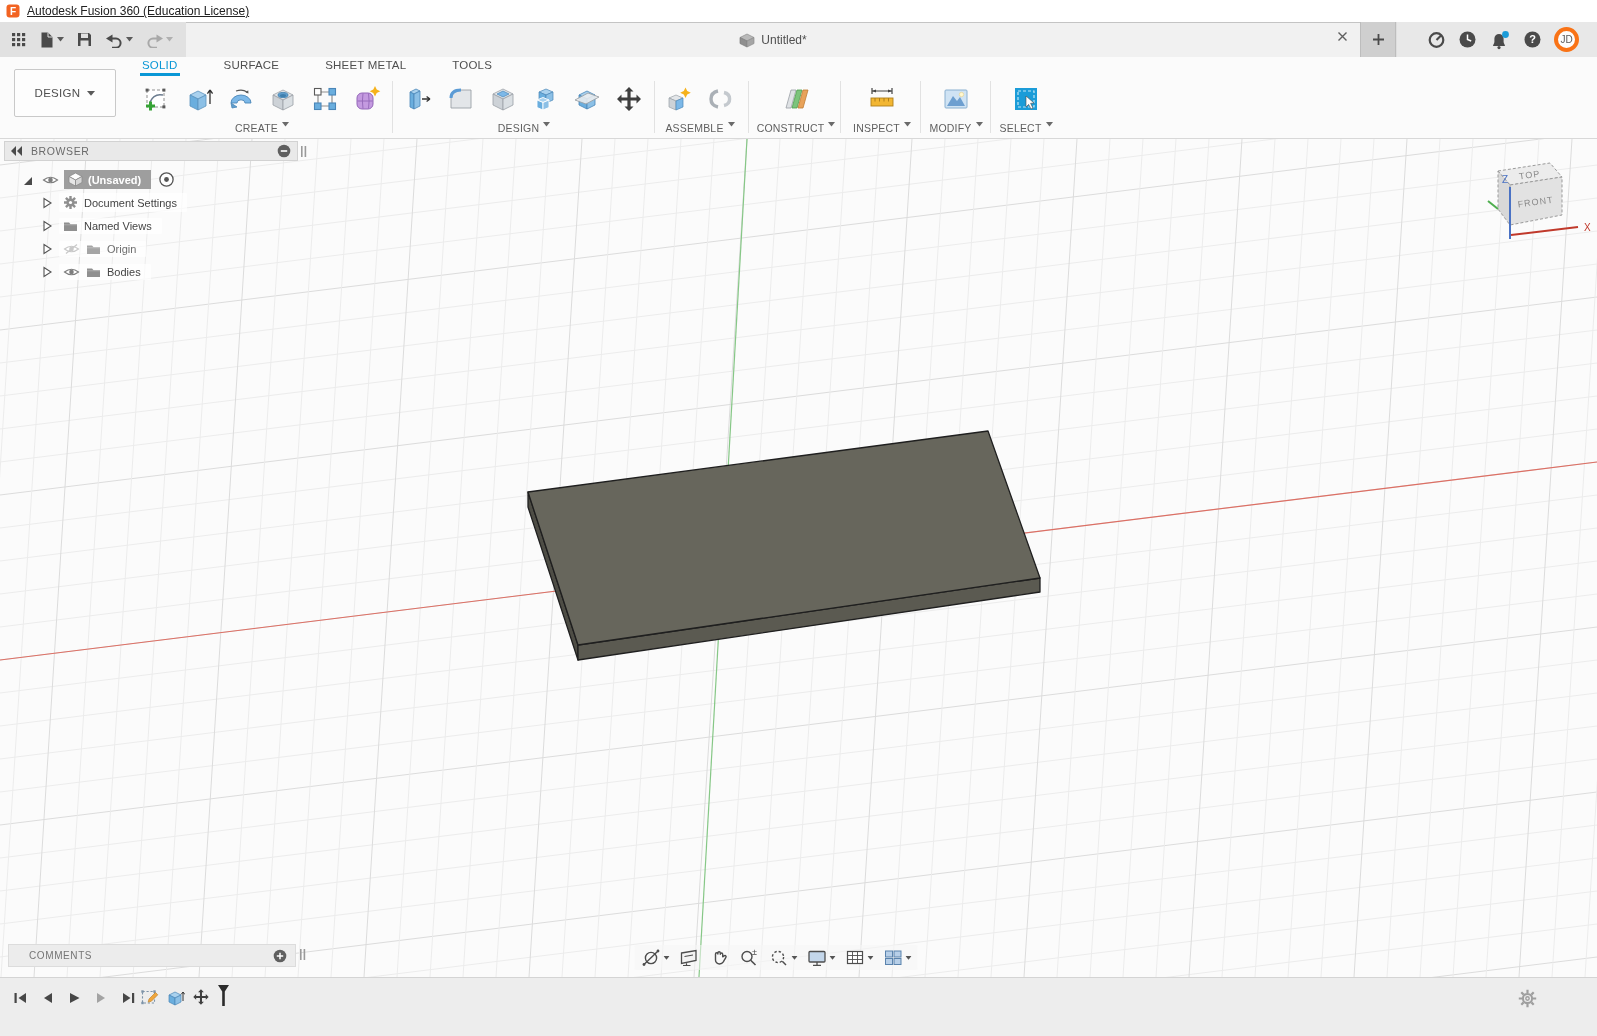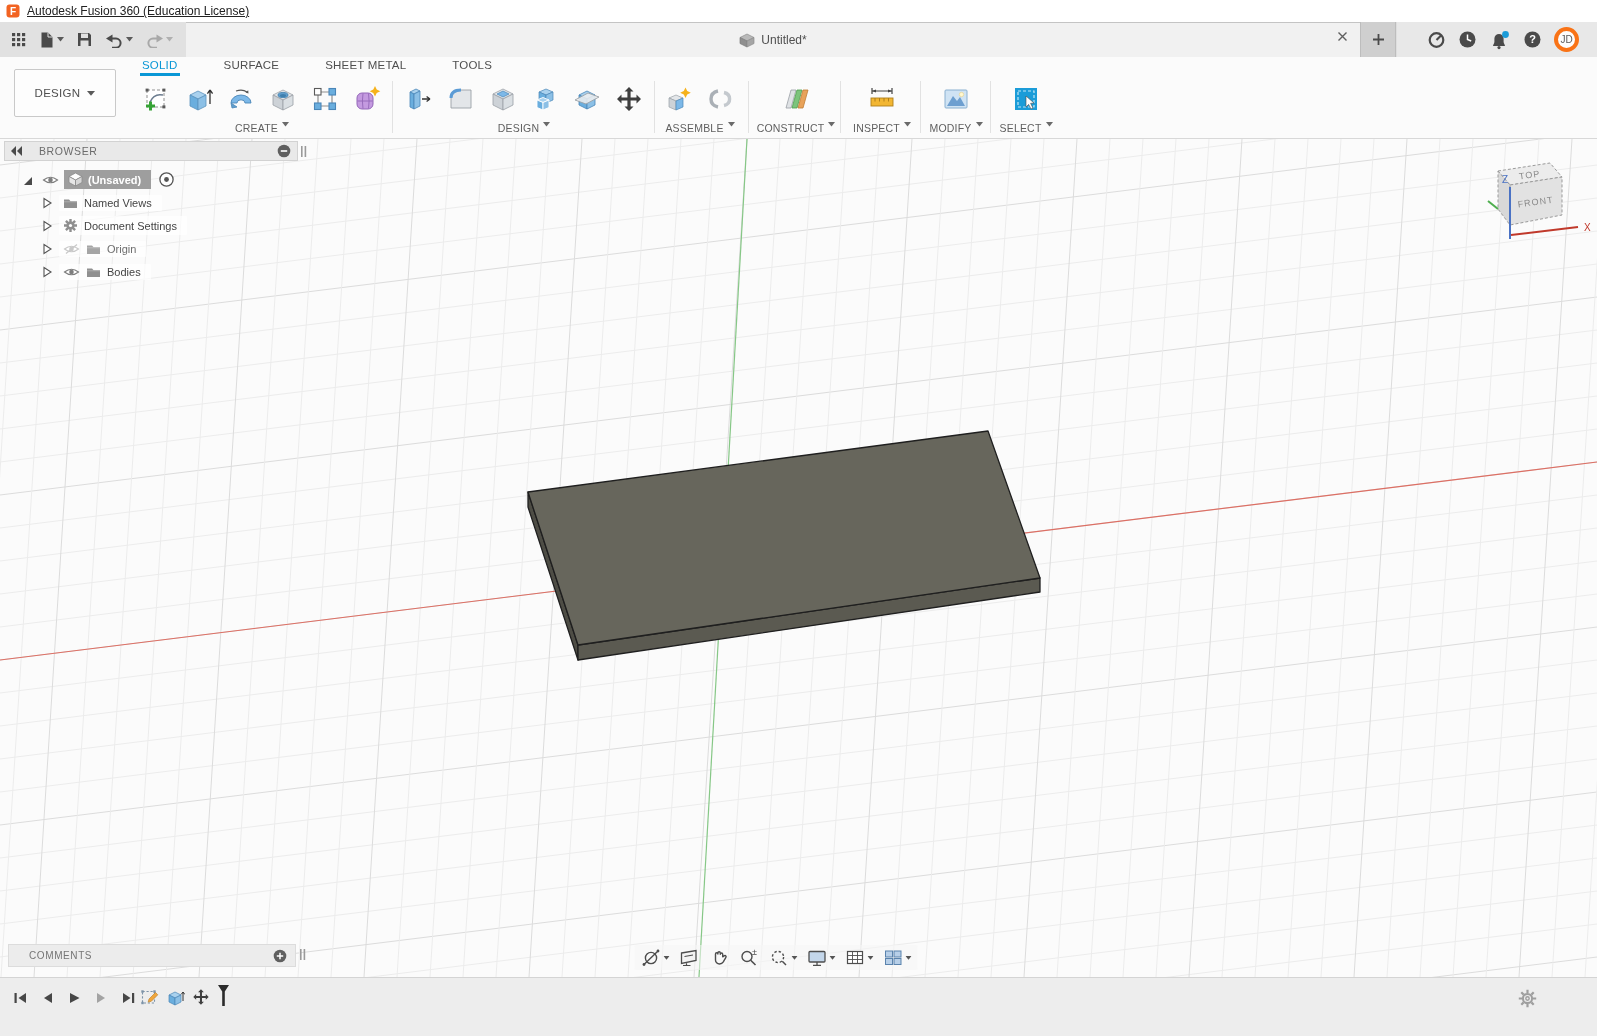--- a/index.html
+++ b/index.html
@@ -38,21 +38,21 @@
   .rbtn{width:30px;height:34px;display:flex;align-items:center;justify-content:center;border-radius:2px;}
   .rlabel{height:15px;display:flex;align-items:flex-start;justify-content:center;gap:4px;
       font-size:10.5px;color:#5f5f5f;letter-spacing:.2px;}
   .rsep{position:absolute;top:24px;height:52px;width:1px;background:#e2e2e2;}
   
   .canvas{position:relative;height:838px;background:#fbfbfb;overflow:hidden;}
   #scene{position:absolute;left:0;top:0;}
   
   .browser{position:absolute;left:4px;top:2px;width:294px;}
   .b-header{height:20px;background:#e9e9e9;border:1px solid #d2d2d2;box-sizing:border-box;
-      display:flex;align-items:center;gap:16px;padding:0 6px;position:relative;}
+      display:flex;align-items:center;gap:8px;padding:0 6px;position:relative;}
   .b-header .b-title{font-size:10.5px;color:#6b6b6b;letter-spacing:.6px;flex:1;}
   .b-grip{position:absolute;right:-10px;top:4px;}
   .b-rows{margin-top:7px;}
   .b-row{height:23px;display:flex;align-items:center;}
   .b-chip{display:inline-flex;align-items:center;gap:6px;background:rgba(255,255,255,.68);padding:2px 10px 2px 4px;border-radius:1px;}
   .b-root-hl{display:inline-flex;align-items:center;gap:5px;background:#9e9e9e;padding:2px 10px 2px 4px;}
   .b-root-hl .b-label{color:#fff;font-weight:bold;}
   .b-label{font-size:11px;color:#444;white-space:nowrap;}
   .dim .b-label{color:#6e6e6e;}
   
@@ -565,41 +565,41 @@
           <circle cx="8.5" cy="8.5" r="6.6" fill="#fff" stroke="#555" stroke-width="1.3"></circle>
           <circle cx="8.5" cy="8.5" r="2.4" fill="#555"></circle>
         </svg>
       </div>
 
       <div class="b-row" style="padding-left:36px;">
         <svg width="13" height="14" style="margin-right:6px;">
           <polygon points="4,2.5 11,7 4,11.5" fill="#fff" stroke="#555" stroke-width="1.1"></polygon>
         </svg>
         <span class="b-chip">
-          <svg width="15" height="12">
-            <path d="M1 2.5 h5 l1.6 1.8 H14 V11 H1 Z" fill="#909090"></path>
-            <path d="M1 4.8 H14" stroke="#b5b5b5" stroke-width="0.8"></path>
-          </svg>
-          <span class="b-label">Named Views</span>
-        </span>
-      </div>
-
-      <div class="b-row" style="padding-left:36px;">
-        <svg width="13" height="14" style="margin-right:6px;">
-          <polygon points="4,2.5 11,7 4,11.5" fill="#fff" stroke="#555" stroke-width="1.1"></polygon>
-        </svg>
-        <span class="b-chip">
           <svg width="15" height="15">
             <g stroke="#8f8f8f" stroke-width="2.4">
                 <path d="M7.5 1 V14 M1 7.5 H14 M2.9 2.9 L12.1 12.1 M12.1 2.9 L2.9 12.1"></path>
               </g>
             <circle cx="7.5" cy="7.5" r="4" fill="#8f8f8f"></circle>
               <circle cx="7.5" cy="7.5" r="1.6" fill="#fff"></circle>
           </svg>
           <span class="b-label">Document Settings</span>
+        </span>
+      </div>
+
+      <div class="b-row" style="padding-left:36px;">
+        <svg width="13" height="14" style="margin-right:6px;">
+          <polygon points="4,2.5 11,7 4,11.5" fill="#fff" stroke="#555" stroke-width="1.1"></polygon>
+        </svg>
+        <span class="b-chip">
+          <svg width="15" height="12">
+            <path d="M1 2.5 h5 l1.6 1.8 H14 V11 H1 Z" fill="#909090"></path>
+            <path d="M1 4.8 H14" stroke="#b5b5b5" stroke-width="0.8"></path>
+          </svg>
+          <span class="b-label">Named Views</span>
         </span>
       </div>
 
       <div class="b-row dim" style="padding-left:36px;">
         <svg width="13" height="14" style="margin-right:6px;">
           <polygon points="4,2.5 11,7 4,11.5" fill="#fff" stroke="#555" stroke-width="1.1"></polygon>
         </svg>
         <span class="b-chip">
           <svg width="17" height="12">
             <path d="M1.5 6 Q8.5 0.5 15.5 6 Q8.5 11.5 1.5 6 Z" fill="#fff" stroke="#c9c9c9" stroke-width="1.2"></path>

